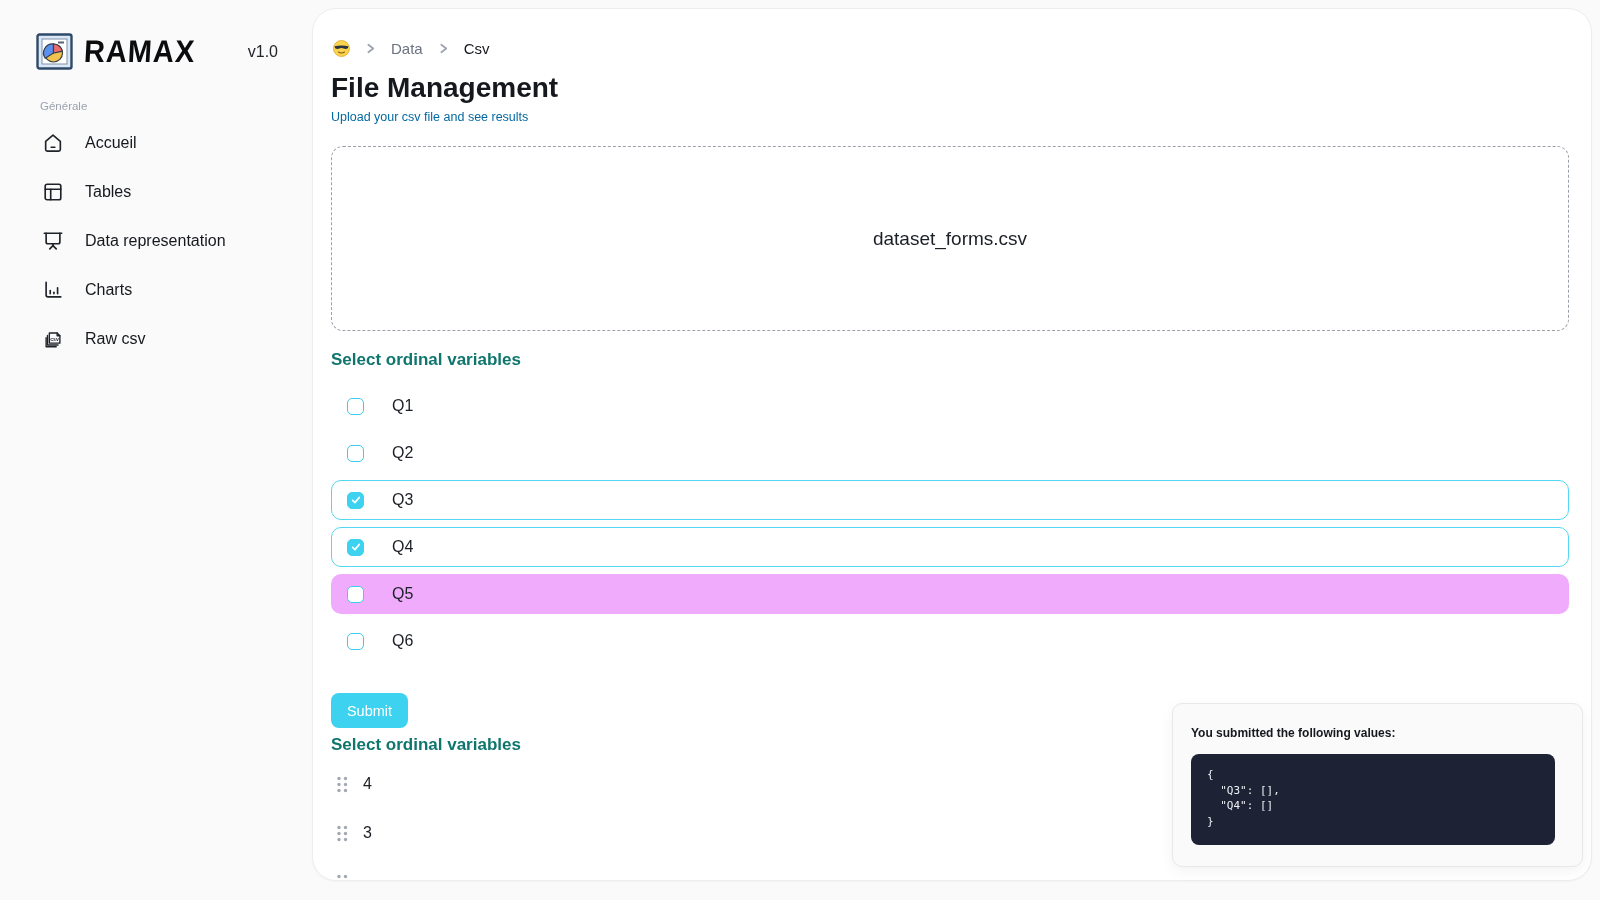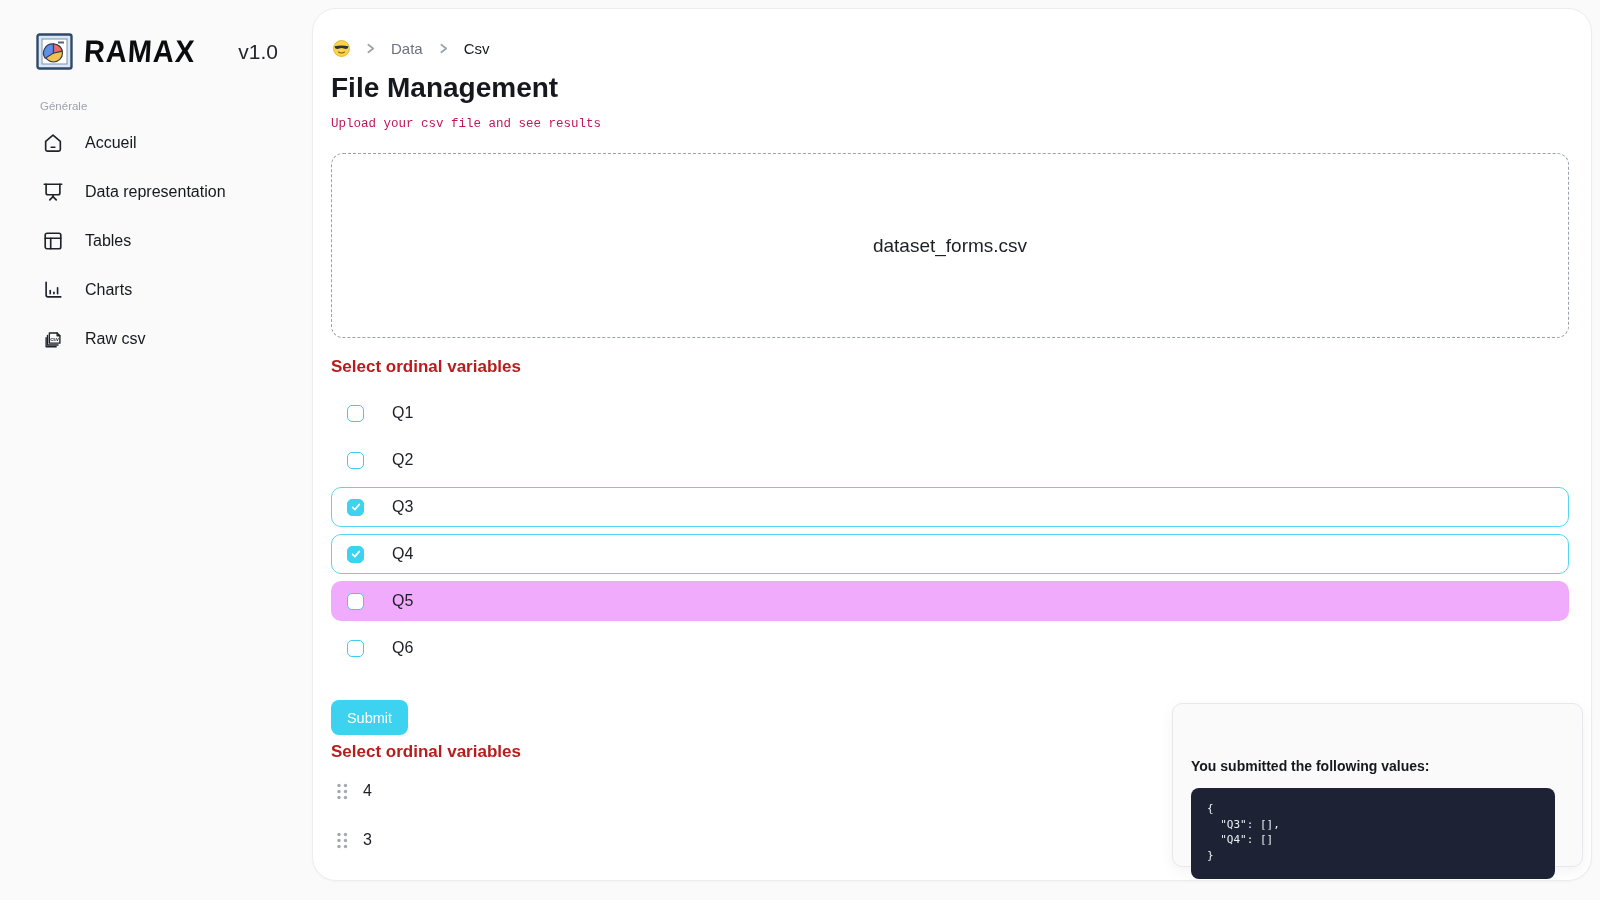--- a/index.html
+++ b/index.html
@@ -19,21 +19,21 @@
   .brand {
     display: flex; align-items: center;
     padding: 33px 34px 0 36px; gap: 11px;
   }
   .logo { width: 37px; height: 37px; flex: 0 0 auto; }
   .brand-name {
     font-size: 29px; font-weight: 800; letter-spacing: 1px;
     transform: skewX(-3deg) scaleY(1.08);
     color: #0b0c0e; white-space: nowrap;
   }
-  .brand-version { margin-left: auto; font-size: 21px; color: #23262b; }
+  .brand-version { margin-left: auto; font-size: 16px; color: #23262b; }
   .section-label {
     margin: 30px 0 6px 40px;
     font-size: 11.5px; color: #9ca3af;
   }
   .nav-item {
     display: flex; align-items: center; gap: 21px;
     height: 49px; padding-left: 41px;
     font-size: 16px; color: #15181d;
     cursor: pointer;
   }
@@ -54,31 +54,31 @@
   .breadcrumb {
     display: flex; align-items: center; gap: 14px;
     margin: 8px 0 0 2px; height: 18px;
   }
   .crumb-emoji { width: 17px; height: 17px; }
   .crumb-sep svg { width: 13px; height: 13px; display: block; }
   .crumb { font-size: 15px; color: #6b7280; cursor: pointer; }
   .crumb.current { color: #15181d; font-weight: 500; }
 
   .page-title { margin-top: 15px; font-size: 28px; font-weight: 600; color: #15181d; }
-  .page-subtitle { margin-top: 13px; font-size: 12.5px; color: #be185d; font-family: Liberation Mono, monospace; }
+  .page-subtitle { margin-top: 6px; font-size: 12.5px; color: #0369a1; }
 
   .dropzone {
     margin-top: 22px; height: 185px;
     border: 1.6px dashed #9aa1aa; border-radius: 12px;
     display: flex; align-items: center; justify-content: center;
     cursor: pointer;
   }
   .dropzone-file { font-size: 19px; font-weight: 500; color: #1b1f26; }
 
-  .section-heading { margin-top: 19px; font-size: 17px; font-weight: 600; color: #b91c1c; }
+  .section-heading { margin-top: 19px; font-size: 17px; font-weight: 600; color: #0f766e; }
 
   .option-list { margin-top: 16px; }
   .option-row {
     display: flex; align-items: center; gap: 28px;
     height: 40px; margin-bottom: 7px; padding-left: 15px;
     border: 1px solid transparent; border-radius: 10px;
     cursor: pointer;
   }
   .option-row.bordered { border-color: #55d7f3; }
   .option-row.highlighted { background: #f0abfc; }
@@ -117,21 +117,21 @@
   
   .toast {
     position: absolute; left: 1172px; top: 703px;
     width: 411px; height: 164px;
     background: #fafafa;
     border: 1px solid #e7e8eb;
     border-radius: 10px;
     padding: 22px 18px 0 18px;
     box-shadow: 0 4px 14px rgba(0,0,0,0.05);
   }
-  .toast-title { font-size: 14px; font-weight: 700; color: #15181d; margin-top: 32px; }
+  .toast-title { font-size: 12px; font-weight: 700; color: #15181d; }
   .toast-code {
     margin-top: 14px;
     width: 364px; height: 91px;
     background: #1d2235; color: #eef0f4;
     border-radius: 8px;
     padding: 13px 16px;
     font-family: "DejaVu Sans Mono", monospace;
     font-size: 11px; line-height: 15.5px;
     white-space: pre;
     overflow: hidden;
@@ -164,38 +164,38 @@
         <svg viewBox="0 0 24 24" fill="none" stroke-width="1.8" stroke-linecap="round" stroke-linejoin="round">
           <path d="M4 10.2 L12 3.5 L20 10.2 V19 a1.8 1.8 0 0 1 -1.8 1.8 H5.8 A1.8 1.8 0 0 1 4 19 Z"></path>
           <line x1="10" y1="16.6" x2="14" y2="16.6"></line>
         </svg>
       </span>
       <span class="nav-label">Accueil</span>
     </div>
     <div class="nav-item">
       <span class="nav-icon">
         <svg viewBox="0 0 24 24" fill="none" stroke-width="1.8" stroke-linecap="round" stroke-linejoin="round">
+          <rect x="3.5" y="3.5" width="17" height="17" rx="2"></rect>
+          <line x1="3.5" y1="9" x2="20.5" y2="9"></line>
+          <line x1="9.5" y1="9" x2="9.5" y2="20.5"></line>
+        </svg>
+      </span>
+      <span class="nav-label">Tables</span>
+    </div>
+    <div class="nav-item">
+      <span class="nav-icon">
+        <svg viewBox="0 0 24 24" fill="none" stroke-width="1.8" stroke-linecap="round" stroke-linejoin="round">
           <line x1="2.5" y1="3.5" x2="21.5" y2="3.5"></line>
           <path d="M4.5 3.5 V13 a2 2 0 0 0 2 2 H17.5 a2 2 0 0 0 2 -2 V3.5"></path>
           <line x1="12" y1="15" x2="12" y2="17"></line>
           <line x1="12" y1="17" x2="8.5" y2="20.5"></line>
           <line x1="12" y1="17" x2="15.5" y2="20.5"></line>
         </svg>
       </span>
       <span class="nav-label">Data representation</span>
-    </div>
-    <div class="nav-item">
-      <span class="nav-icon">
-        <svg viewBox="0 0 24 24" fill="none" stroke-width="1.8" stroke-linecap="round" stroke-linejoin="round">
-          <rect x="3.5" y="3.5" width="17" height="17" rx="2"></rect>
-          <line x1="3.5" y1="9" x2="20.5" y2="9"></line>
-          <line x1="9.5" y1="9" x2="9.5" y2="20.5"></line>
-        </svg>
-      </span>
-      <span class="nav-label">Tables</span>
     </div>
     <div class="nav-item">
       <span class="nav-icon">
         <svg viewBox="0 0 24 24" fill="none" stroke-width="1.8" stroke-linecap="round" stroke-linejoin="round">
           <path d="M4.5 3.5 V17.5 a2 2 0 0 0 2 2 H20.5"></path>
           <line x1="9" y1="16" x2="9" y2="12.5"></line>
           <line x1="13" y1="16" x2="13" y2="14.5"></line>
           <line x1="17" y1="16" x2="17" y2="9.5"></line>
         </svg>
       </span>

